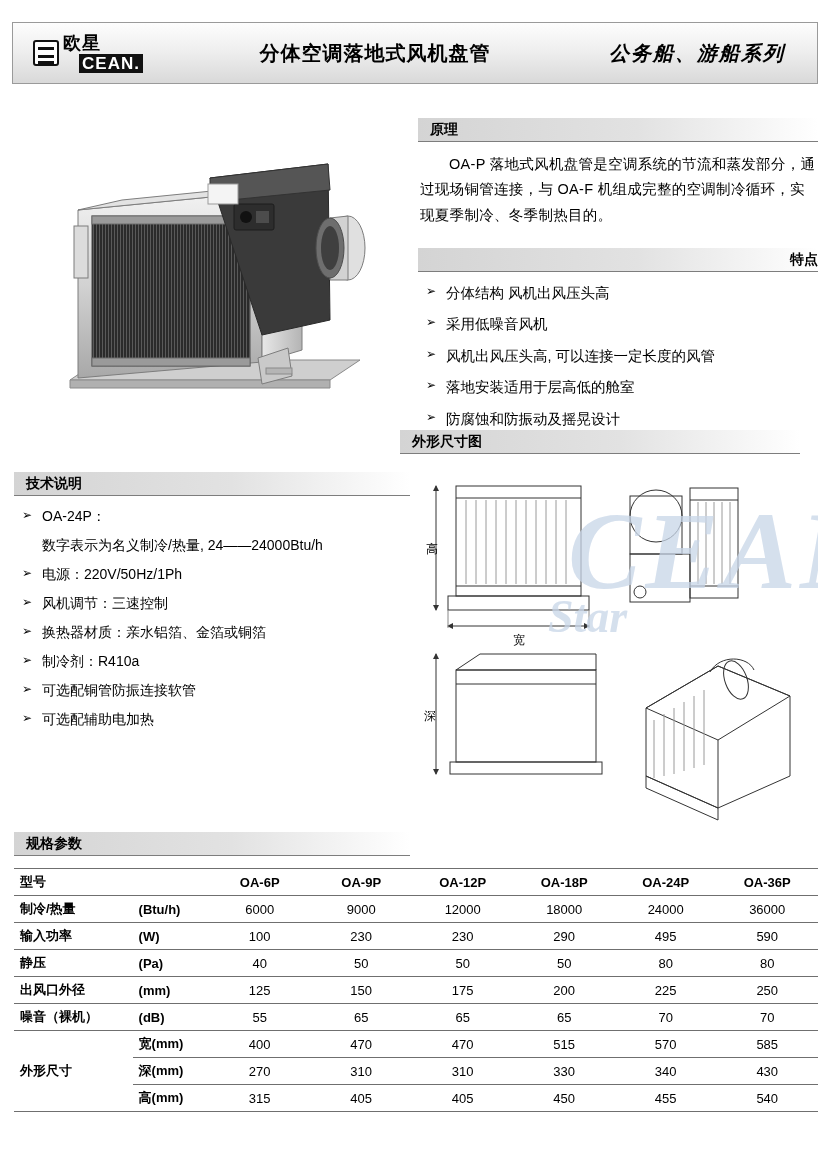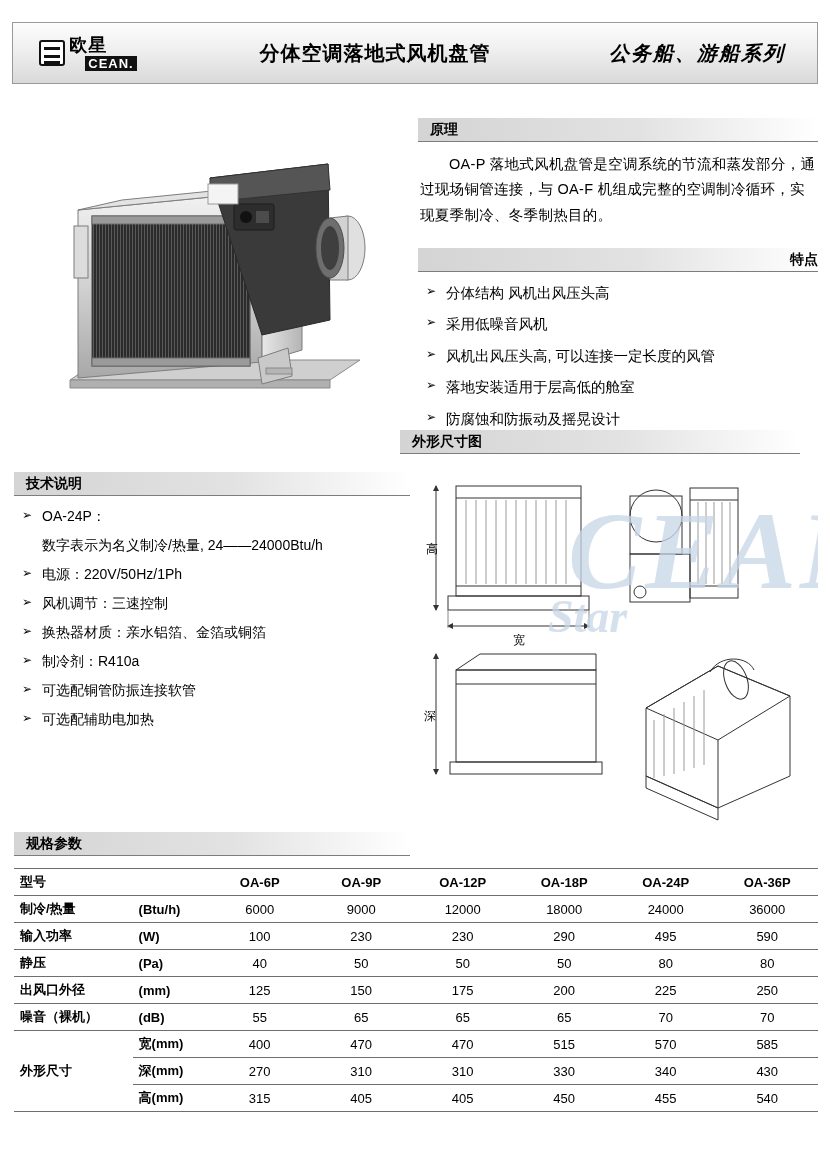--- a/index.html
+++ b/index.html
@@ -62,21 +62,21 @@
     display: flex;
     flex-direction: column;
     line-height: 1;
   }
   .logo-cn {
     font-size: 18px;
     font-weight: bold;
     letter-spacing: 1px;
   }
   .logo-en {
-    font-size: 13px;
+    font-size: 17px;
     font-weight: bold;
     letter-spacing: 1px;
     background: #111;
     color: #fff;
     padding: 1px 3px;
     margin-top: 2px;
     margin-left: 16px;
   }
   .header-title {
     flex: 1;

